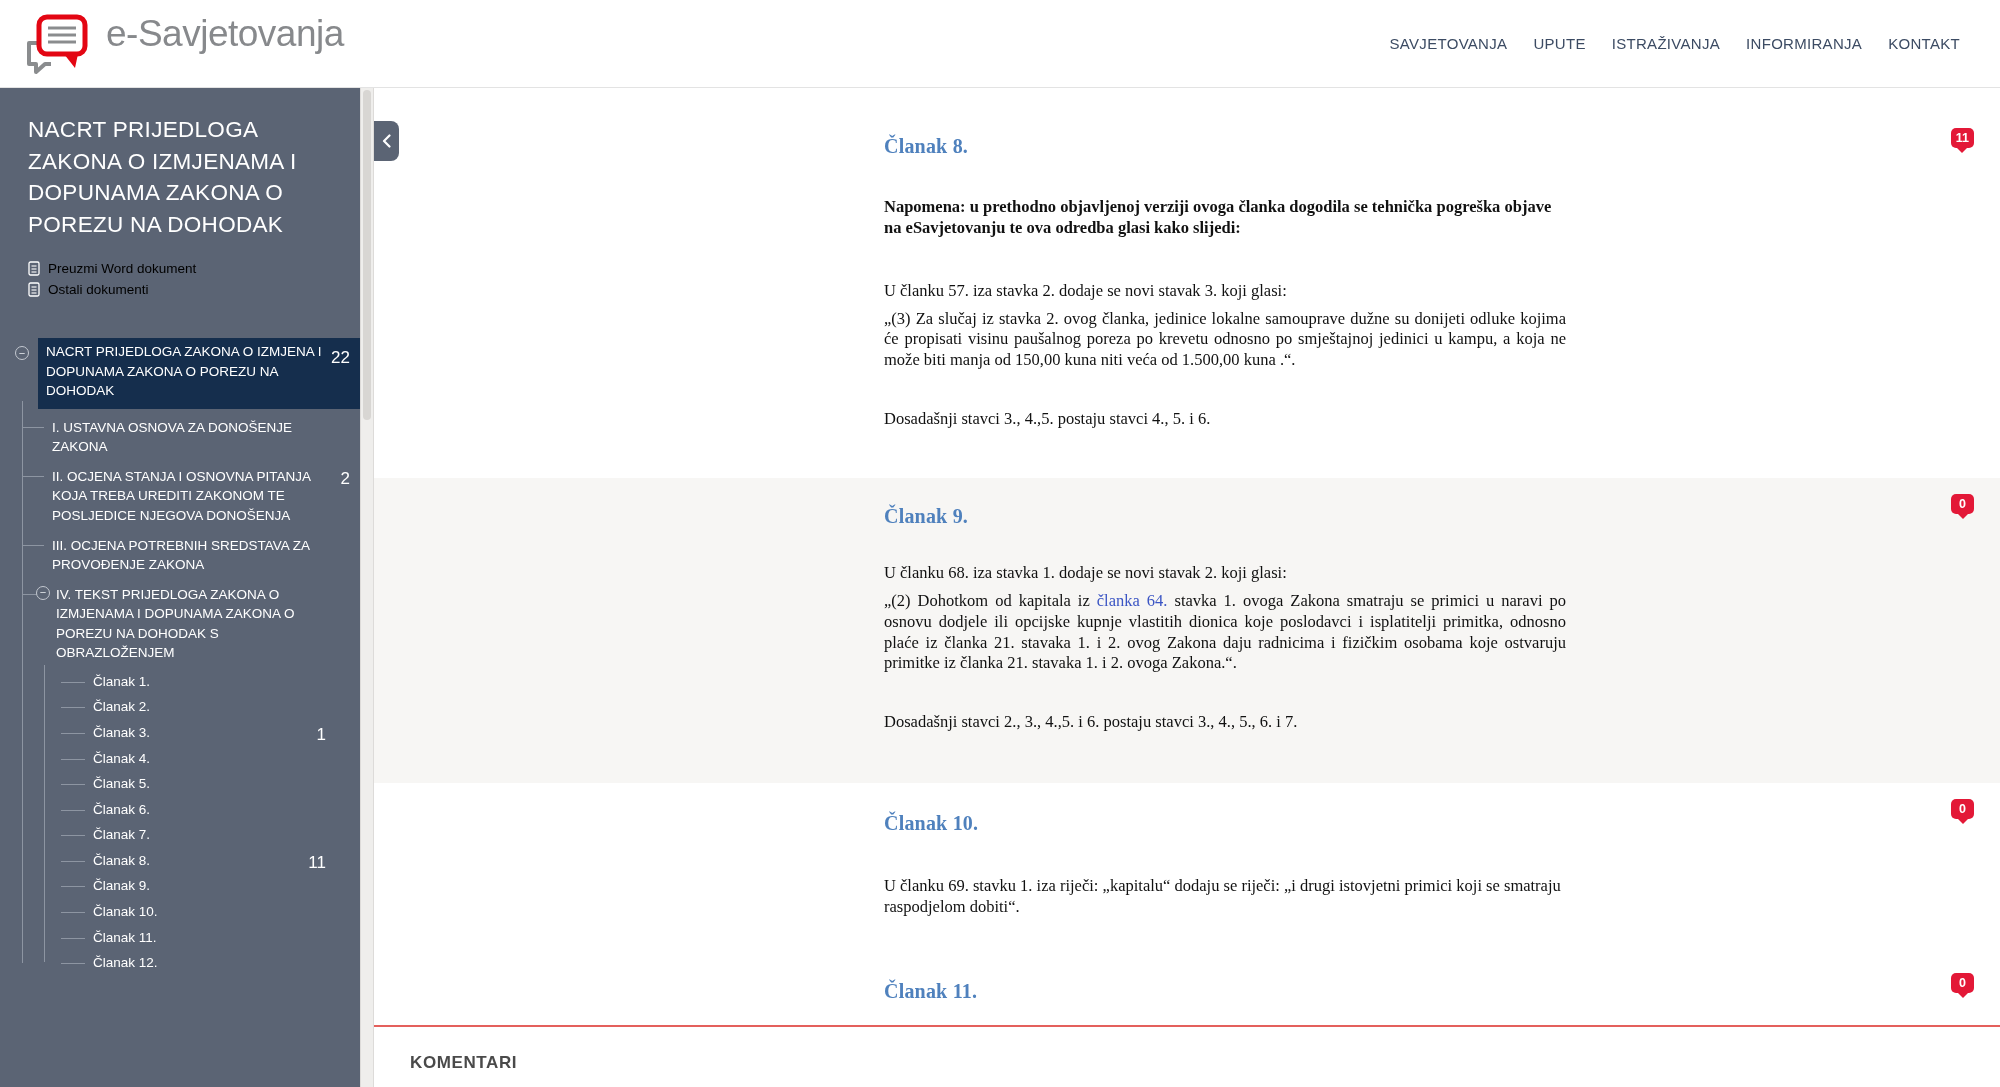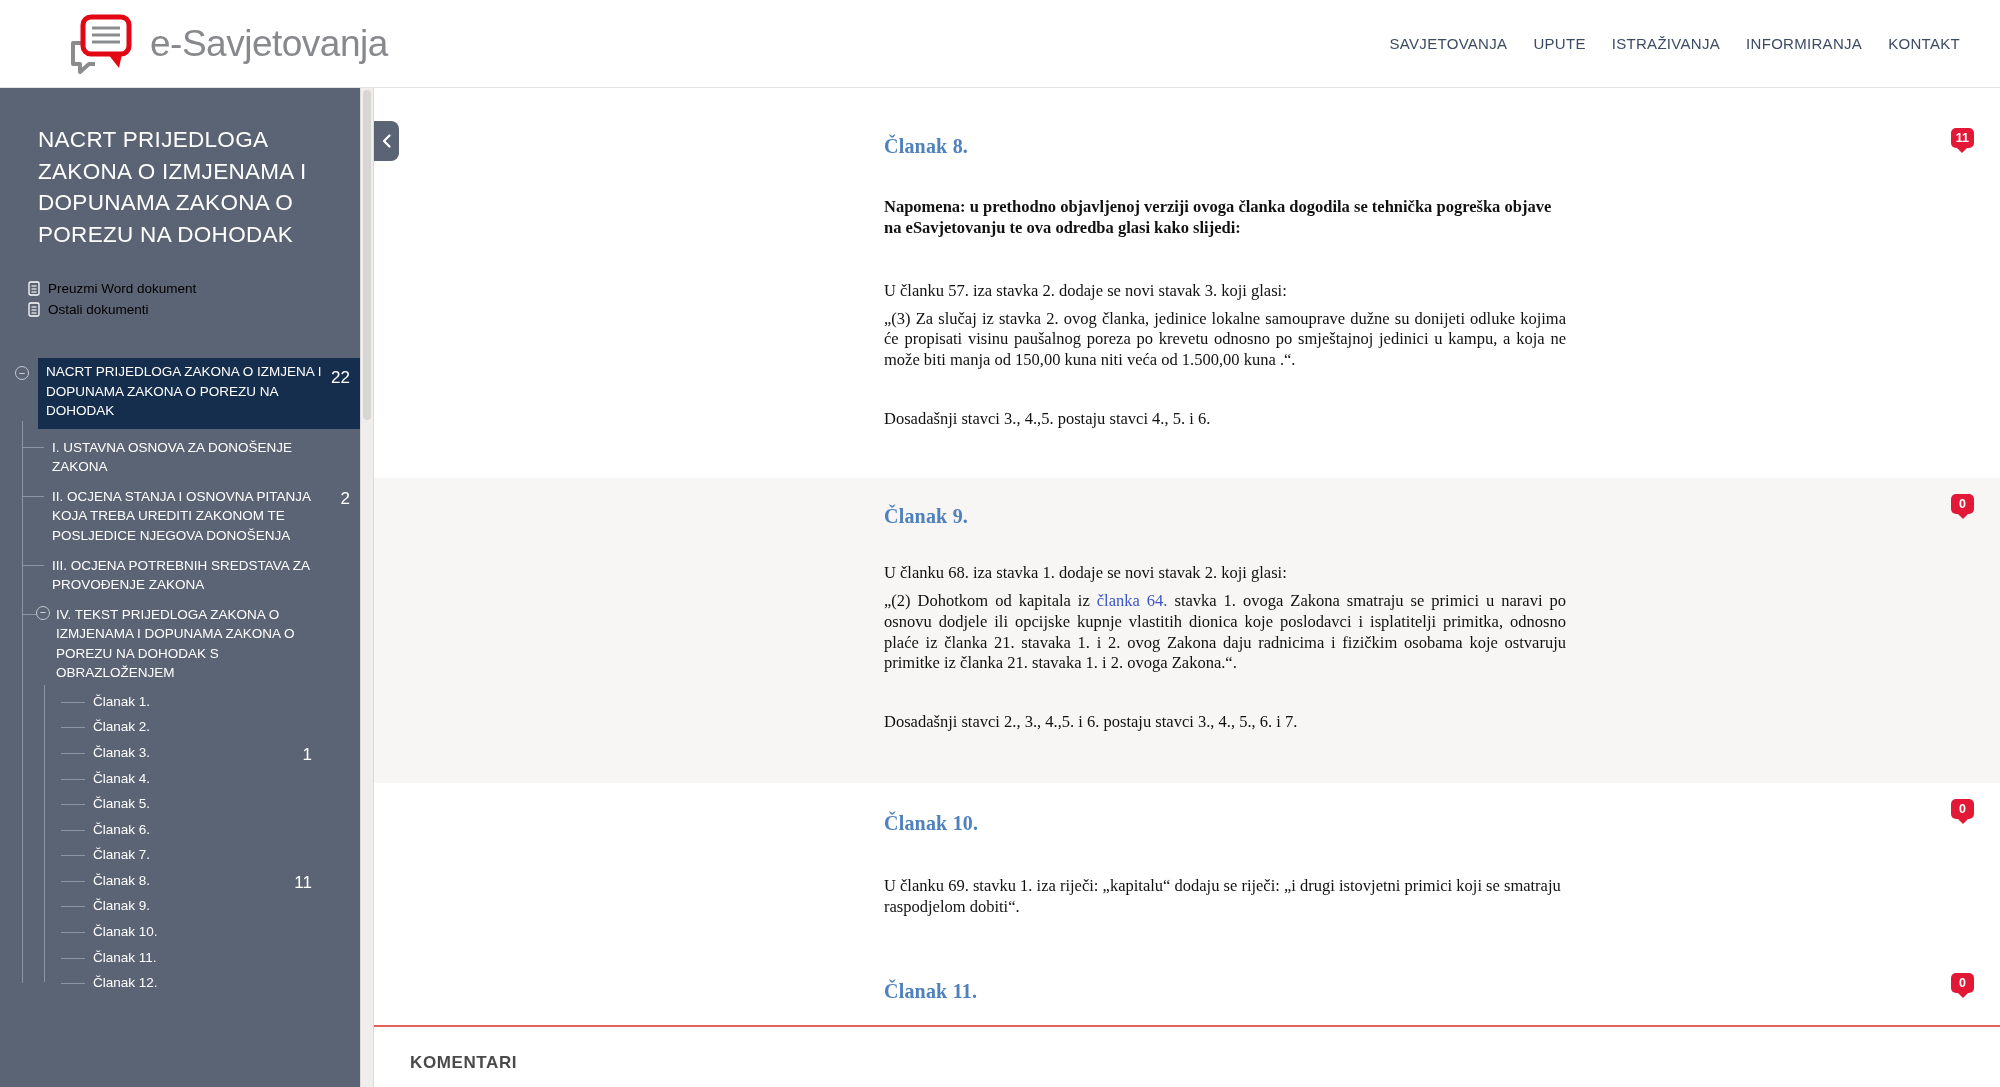--- a/index.html
+++ b/index.html
@@ -3,47 +3,47 @@
 <meta charset="utf-8">
 <style>
   * { box-sizing: border-box; }
   html,body { margin:0; padding:0; background:#fff; }
   body { width:2000px; height:1087px; font-family:"Liberation Sans", sans-serif; overflow:hidden; }
   .app { position:relative; width:2000px; height:1087px; overflow:hidden; background:#fff; }
 
   
   .topbar { position:absolute; left:0; top:0; width:2000px; height:88px; background:#fff;
             border-bottom:1px solid #e3e3e3; display:flex; align-items:center; justify-content:space-between; }
-  .brand { display:flex; align-items:center; gap:10px; padding-left:66px; }
+  .brand { display:flex; gap:10px; padding-left:22px; }
   .brand-text { font-size:37px; color:#87898c; letter-spacing:-0.5px; }
   .topnav { display:flex; gap:26px; padding-right:40px; }
   .topnav a { text-decoration:none; color:#3c4b63; font-size:15px; letter-spacing:0.3px; cursor:pointer; }
 
   
   .sidebar { position:absolute; left:0; top:88px; width:360px; height:999px; background:#5b6474;
              color:#fff; overflow:hidden; }
-  .doc-title { margin:10px; padding:26px 26px 18px 28px; font-size:22.5px; font-weight:400;
+  .doc-title { margin:0; padding:26px 26px 18px 28px; font-size:22.5px; font-weight:400;
                line-height:1.4; letter-spacing:0.3px; color:#fff; }
   .doc-link { display:flex; align-items:center; gap:8px; padding:3px 0 3px 28px; font-size:13.5px;
               color:#000000; cursor:pointer; }
   .doc-link svg { flex:0 0 auto; }
 
   .tree { margin-top:38px; font-size:13.5px; line-height:1.45; }
   .toggle { display:inline-flex; align-items:center; justify-content:center; width:14px; height:14px;
             border:1px solid #c3c8d0; border-radius:50%; color:#e7eaee; font-size:11px; line-height:1;
             background:transparent; cursor:pointer; }
   .t-root { position:relative; padding-left:38px; }
   .t-root > .toggle { position:absolute; left:15px; top:8px; }
   .t-root-label { position:relative; background:#152e4d; padding:4px 34px 8px 8px; cursor:pointer; }
   .t-cnt { position:absolute; right:10px; top:8px; font-size:17px; color:#fff; }
 
   ul.l1 { list-style:none; margin:4px 0 0 0; padding:0; position:relative; }
   ul.l1::before { content:""; position:absolute; left:22px; top:-12px; height:calc(100% - 6px);
                   border-left:1px solid #8d95a2; }
-  ul.l1 > li { position:relative; padding:5px 38px 5px 52px; cursor:pointer; }
+  ul.l1 > li { position:relative; padding:5px 24px 5px 52px; cursor:pointer; }
   ul.l1 > li > .conn { position:absolute; left:22px; top:14px; width:22px; border-top:1px solid #8d95a2; }
   ul.l1 > li > .t-cnt { top:5px; }
   ul.l1 > li > .toggle { position:absolute; left:36px; top:6px; background:#5b6474; z-index:2; }
   ul.l1 > li.has-children { padding-left:56px; }
 
   ul.l2 { list-style:none; margin:6px 0 0 -56px; padding:0; position:relative; }
   ul.l2::before { content:""; position:absolute; left:44px; top:-4px; height:calc(100% - 10px);
                   border-left:1px solid #8d95a2; }
   ul.l2 > li { position:relative; padding:3px 30px 3px 76px; cursor:pointer;margin-left:17px; }
   ul.l2 > li > .conn { position:absolute; left:44px; top:13px; width:24px; border-top:1px solid #8d95a2; }

